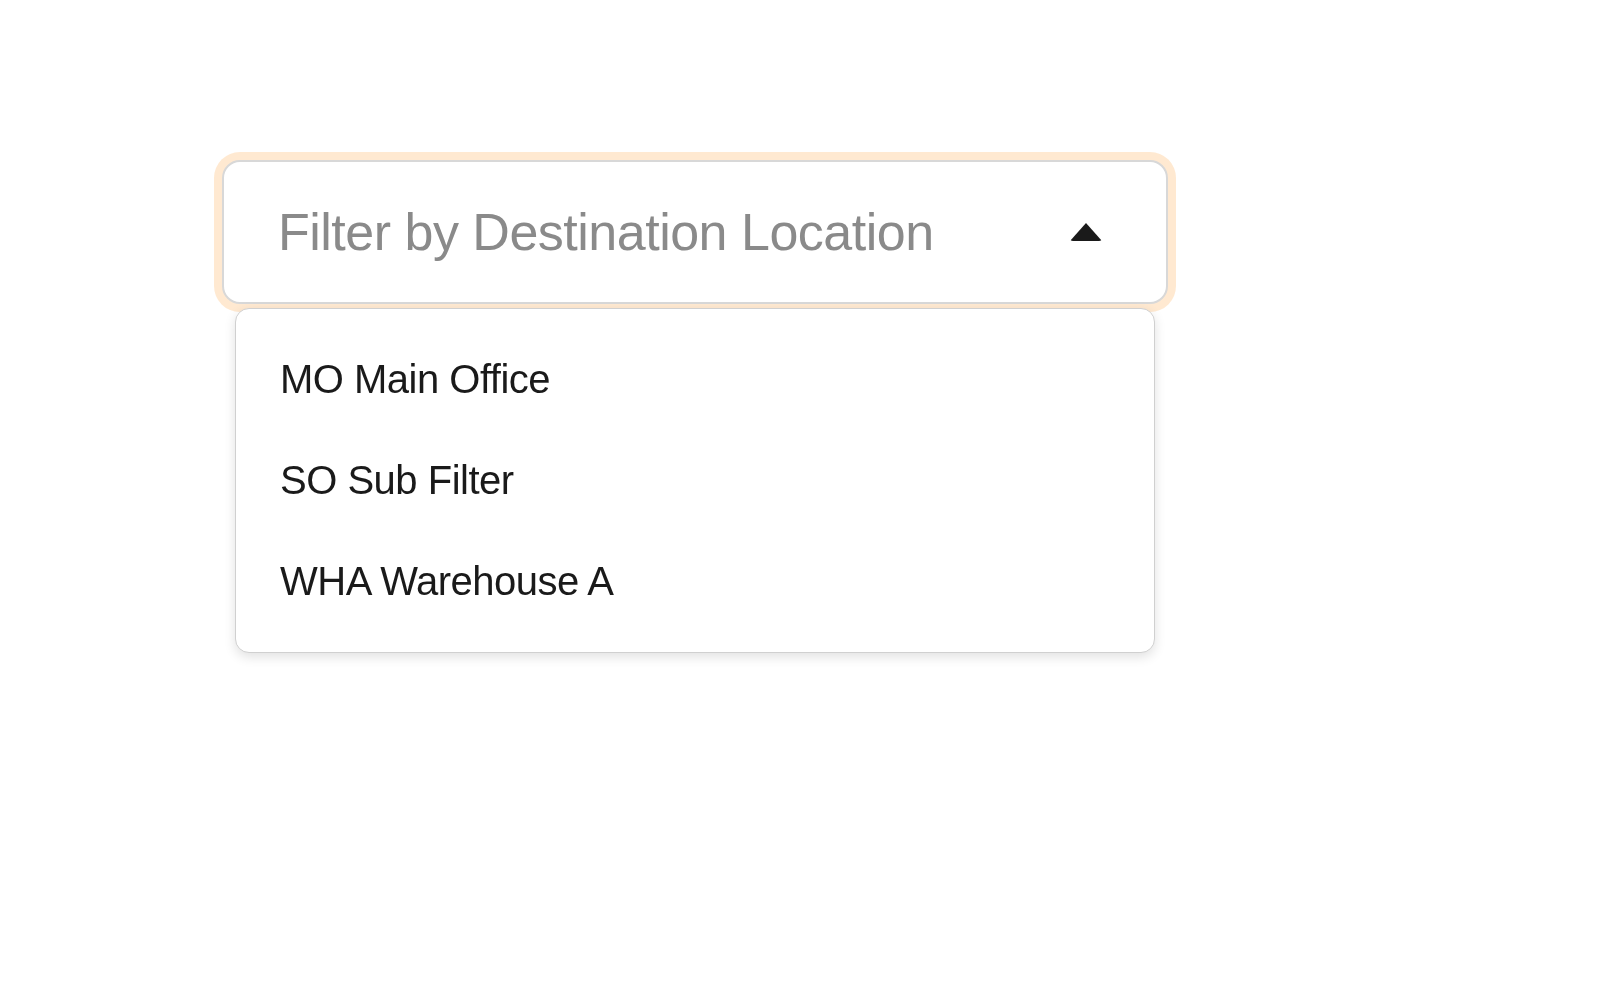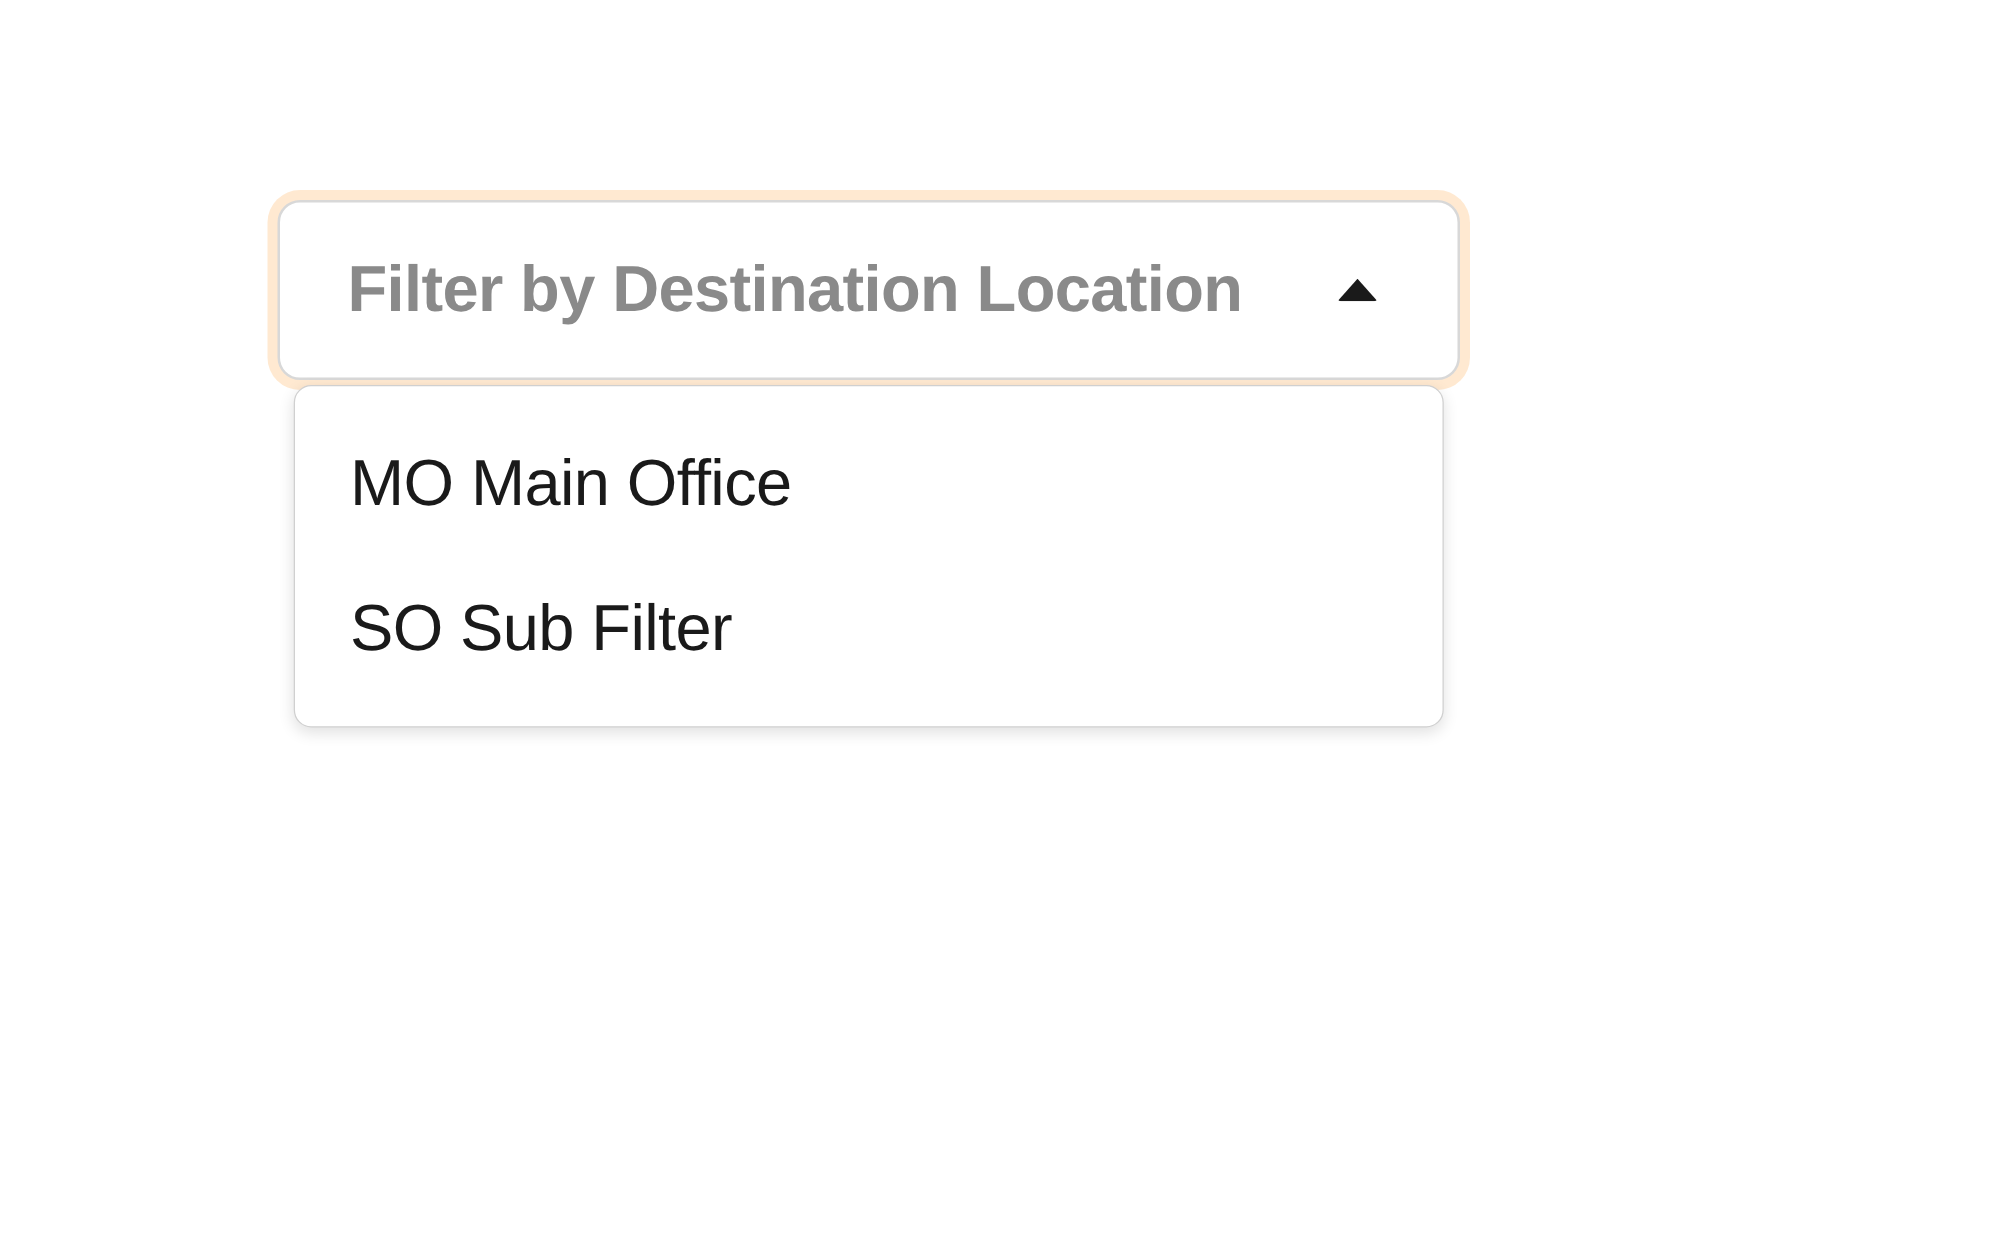--- a/index.html
+++ b/index.html
@@ -33,21 +33,21 @@
       display: flex;
       align-items: center;
       justify-content: space-between;
       padding: 0 54px;
       cursor: pointer;
     }
     
     .dropdown-placeholder {
       font-size: 52px;
       color: #8a8a8a;
-      font-weight: 700;
+      font-weight: 400;
       letter-spacing: -0.5px;
     }
     
     .caret-up {
       width: 0;
       height: 0;
       border-left: 16px solid transparent;
       border-right: 16px solid transparent;
       border-bottom: 18px solid #1a1a1a;
       border-radius: 3px;
@@ -60,32 +60,33 @@
       margin-left: 13px;
       background: #ffffff;
       border: 1px solid #d0d0d0;
       border-radius: 14px;
       box-shadow: 0 4px 12px rgba(0, 0, 0, 0.12);
       padding: 20px 0;
     }
     
     .dropdown-option {
       padding: 28px 44px;
-      font-size: 52px;
+      font-size: 40px;
       color: #1a1a1a;
       cursor: pointer;
       font-weight: 400;
       letter-spacing: -0.5px;
     }
   </style>
 </head>
 <body>
 
 <div class="dropdown-container">
   <div class="dropdown-trigger">
     <span class="dropdown-placeholder">Filter by Destination Location</span>
     <span class="caret-up"></span>
   </div>
   <div class="dropdown-menu">
     <div class="dropdown-option">MO Main Office</div>
     <div class="dropdown-option">SO Sub Filter</div>
+    <div class="dropdown-option">WHA Warehouse A</div>
   </div>
 </div>
 
 </body></html>

